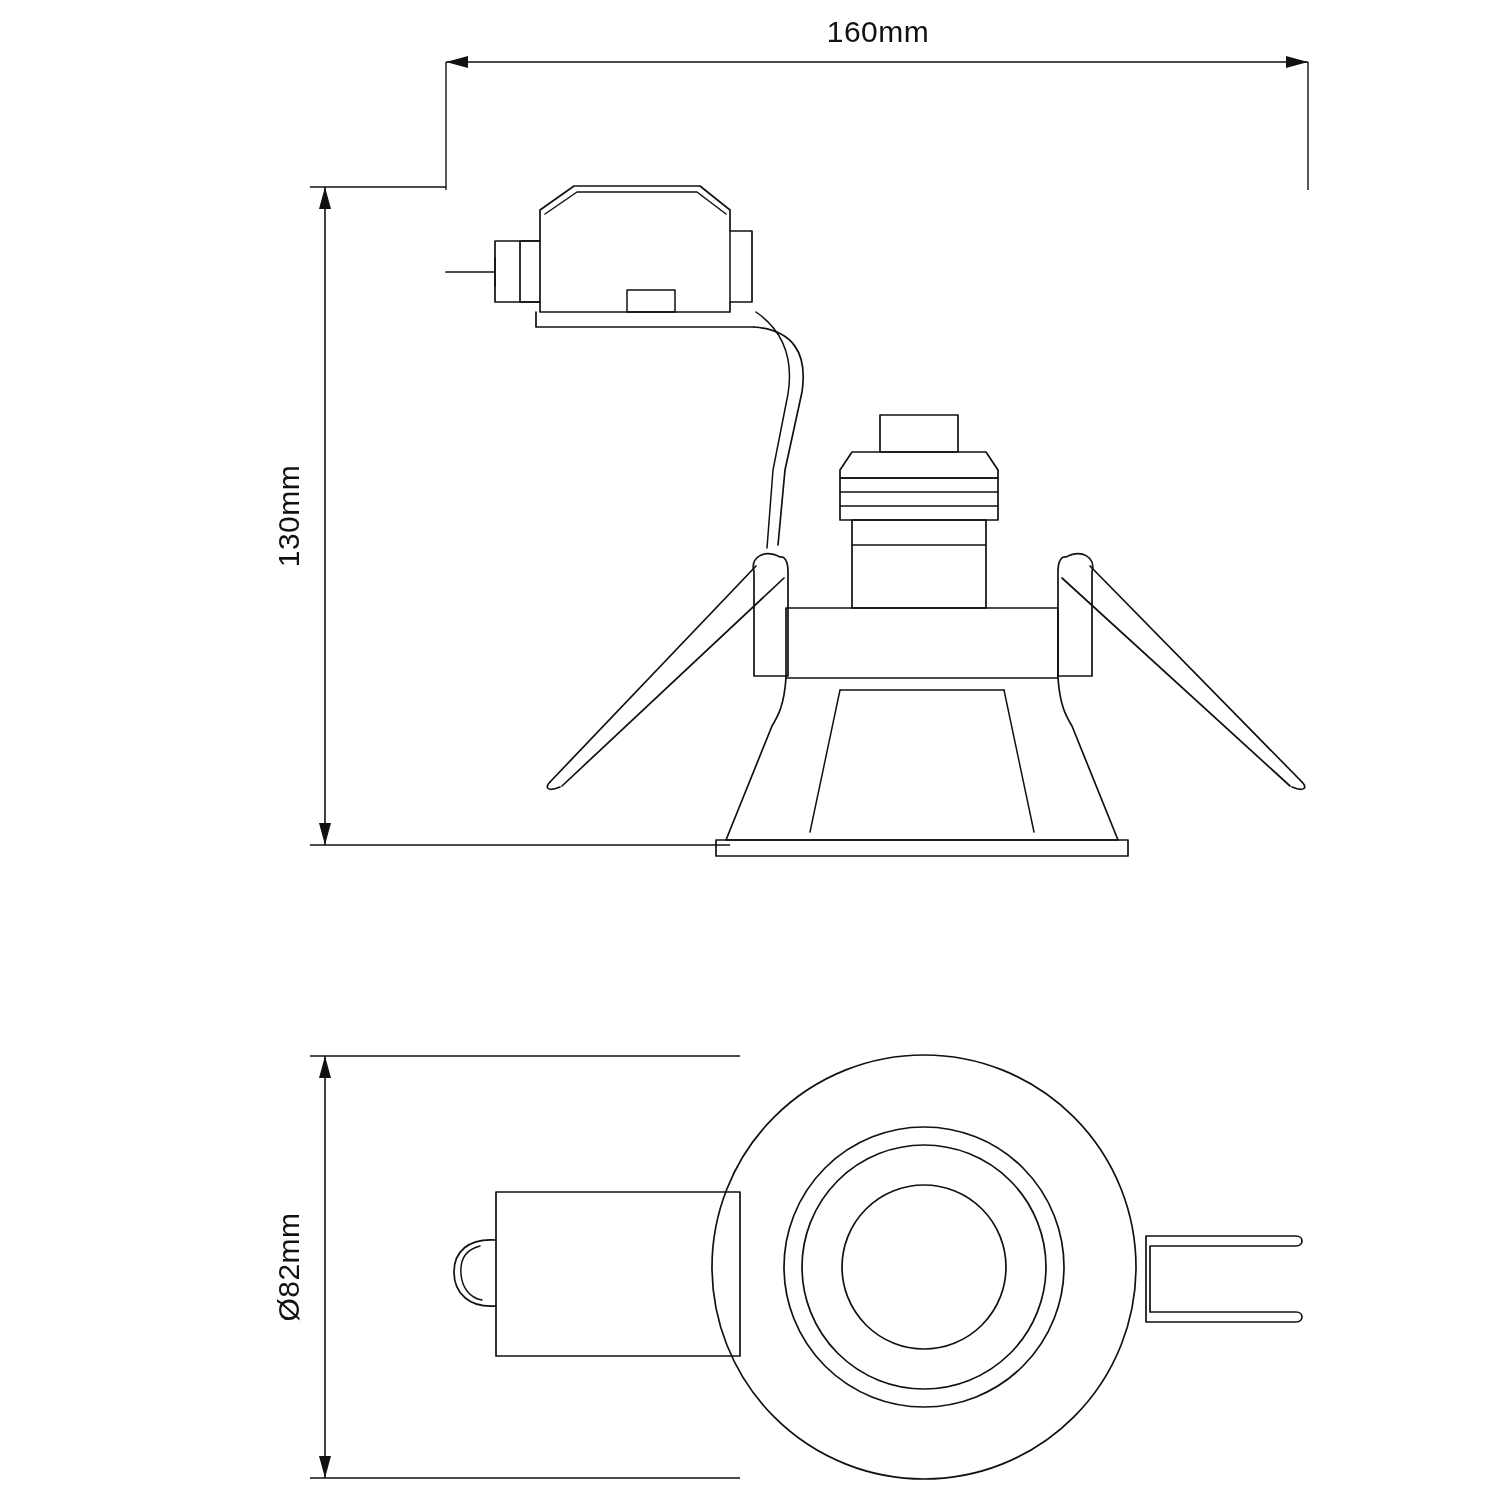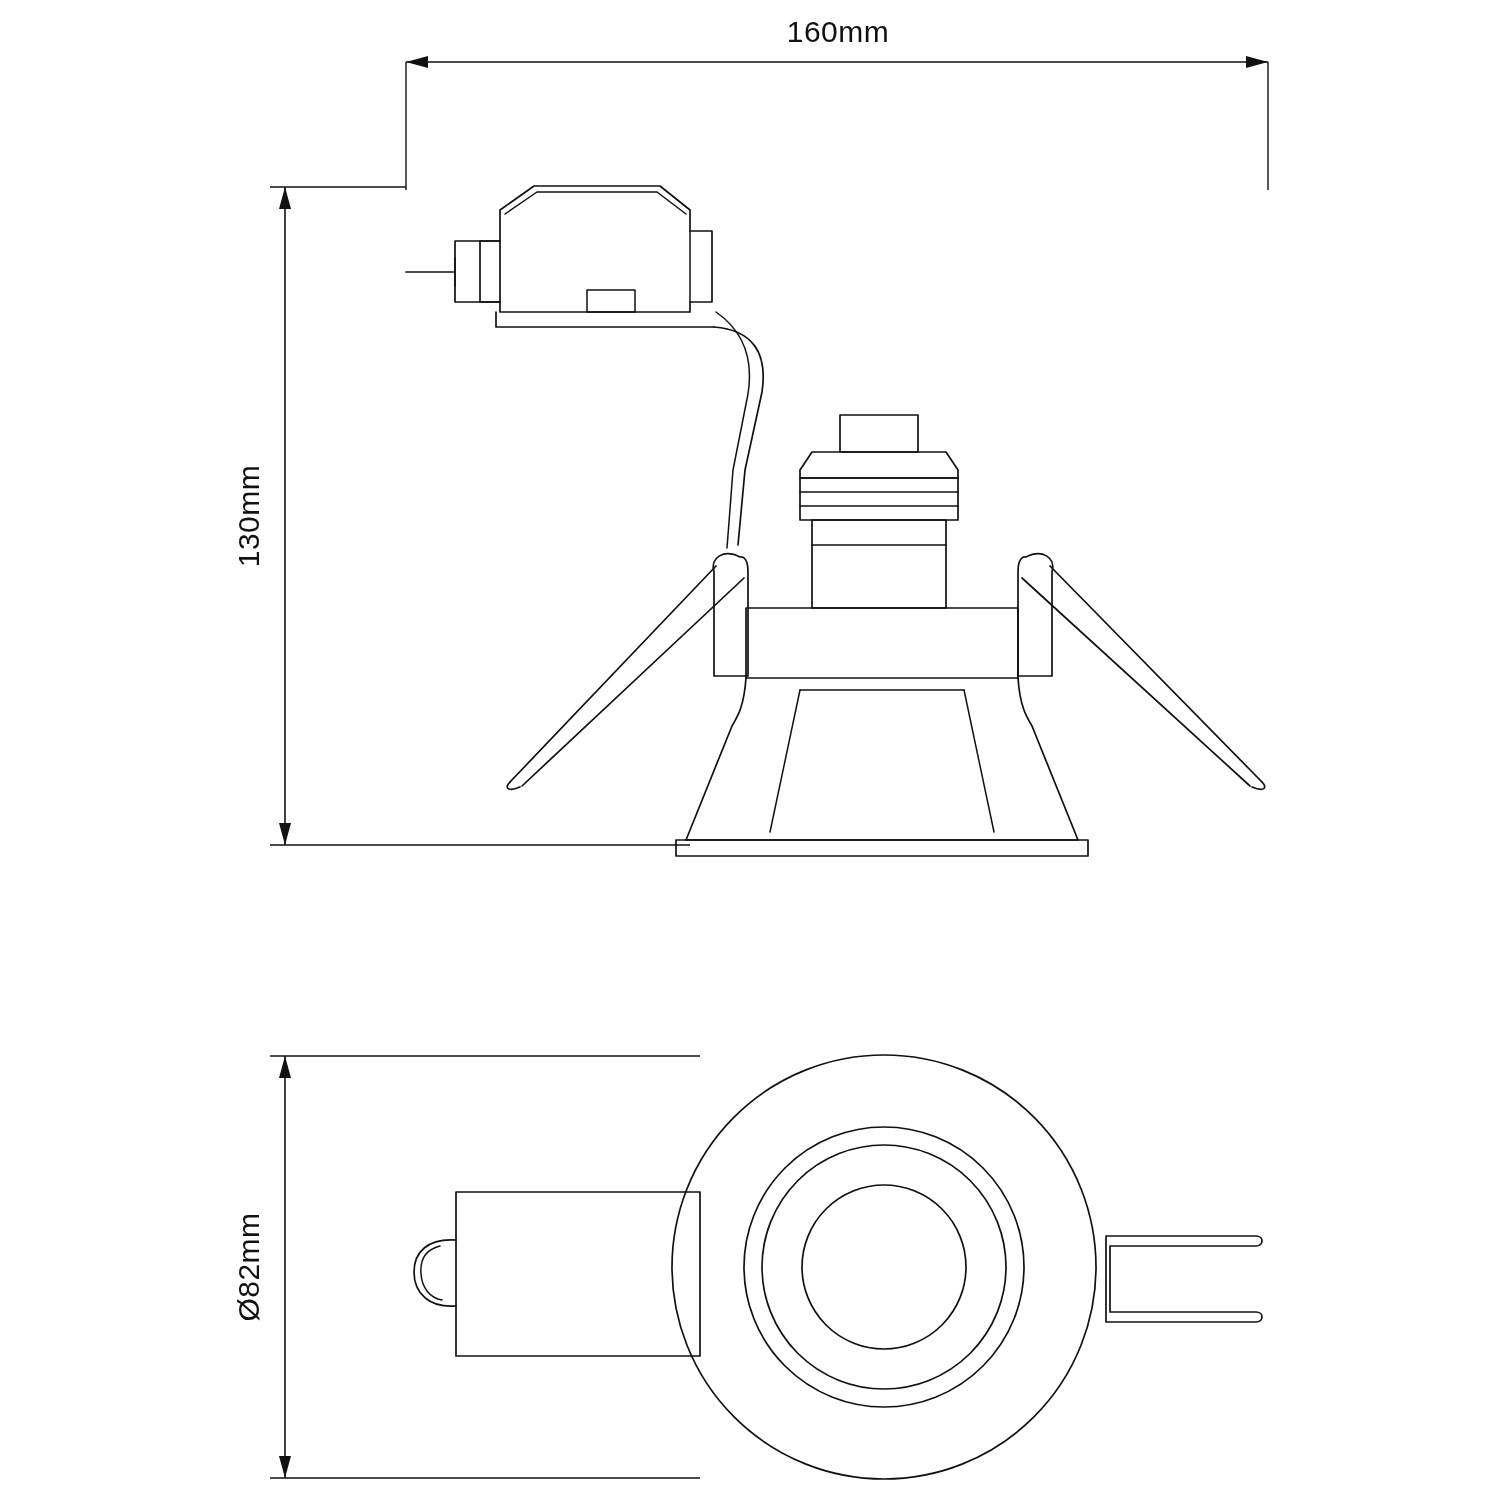--- a/index.html
+++ b/index.html
@@ -11,20 +11,21 @@
     width: 1500px;
     height: 1500px;
     font-family: "Liberation Sans", sans-serif;
     color: #111111;
     overflow: hidden;
   }
   #sheet {
     position: relative;
     width: 1376px;
     height: 1500px;
+    margin-left: 40px;
   }
   svg.drawing {
     position: absolute;
     top: 0;
     left: 0;
     width: 1500px;
     height: 1500px;
   }
   .dim-text {
     font-family: "Liberation Sans", sans-serif;

